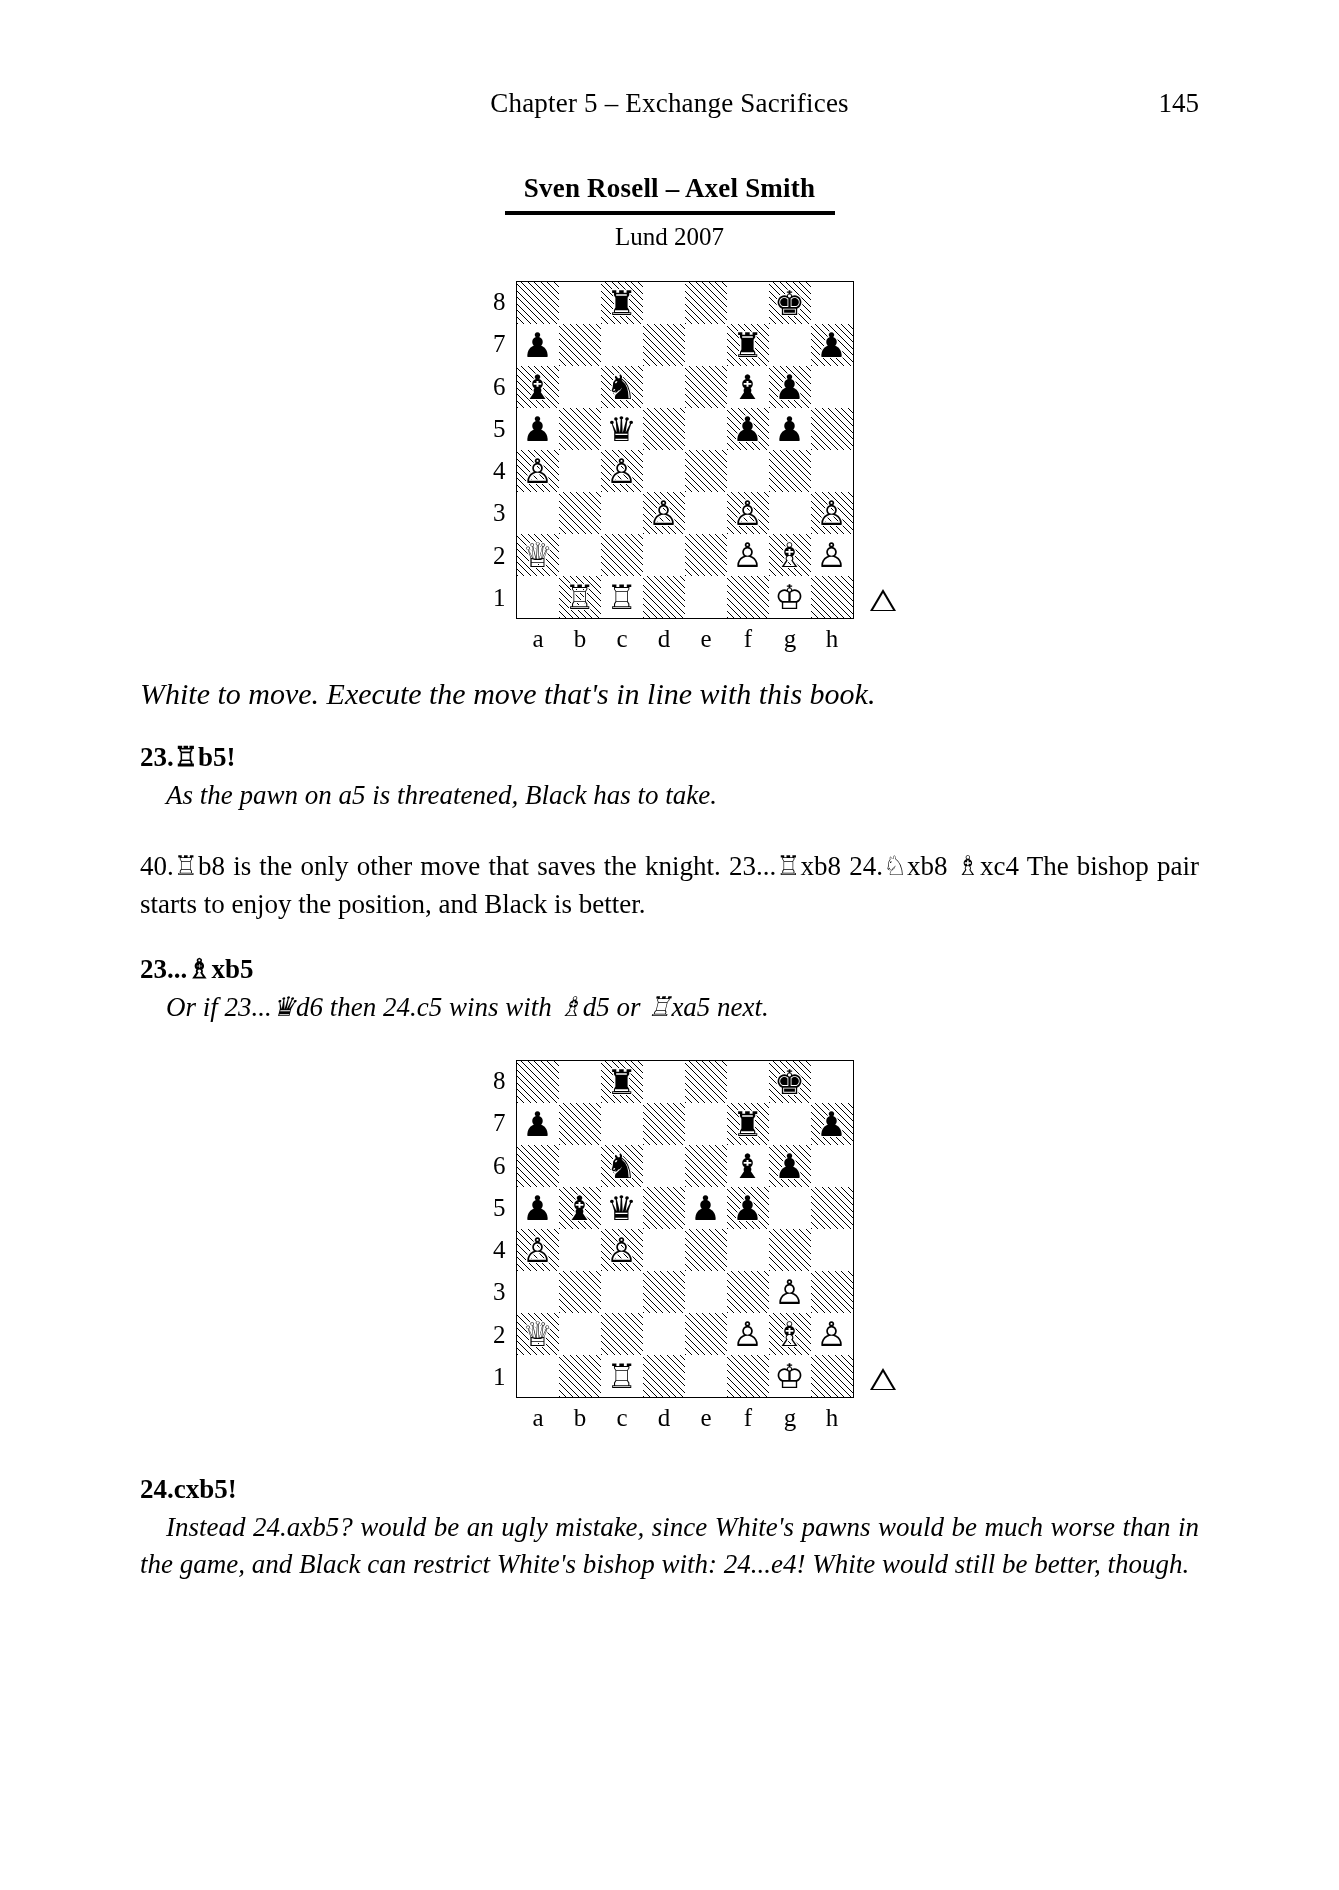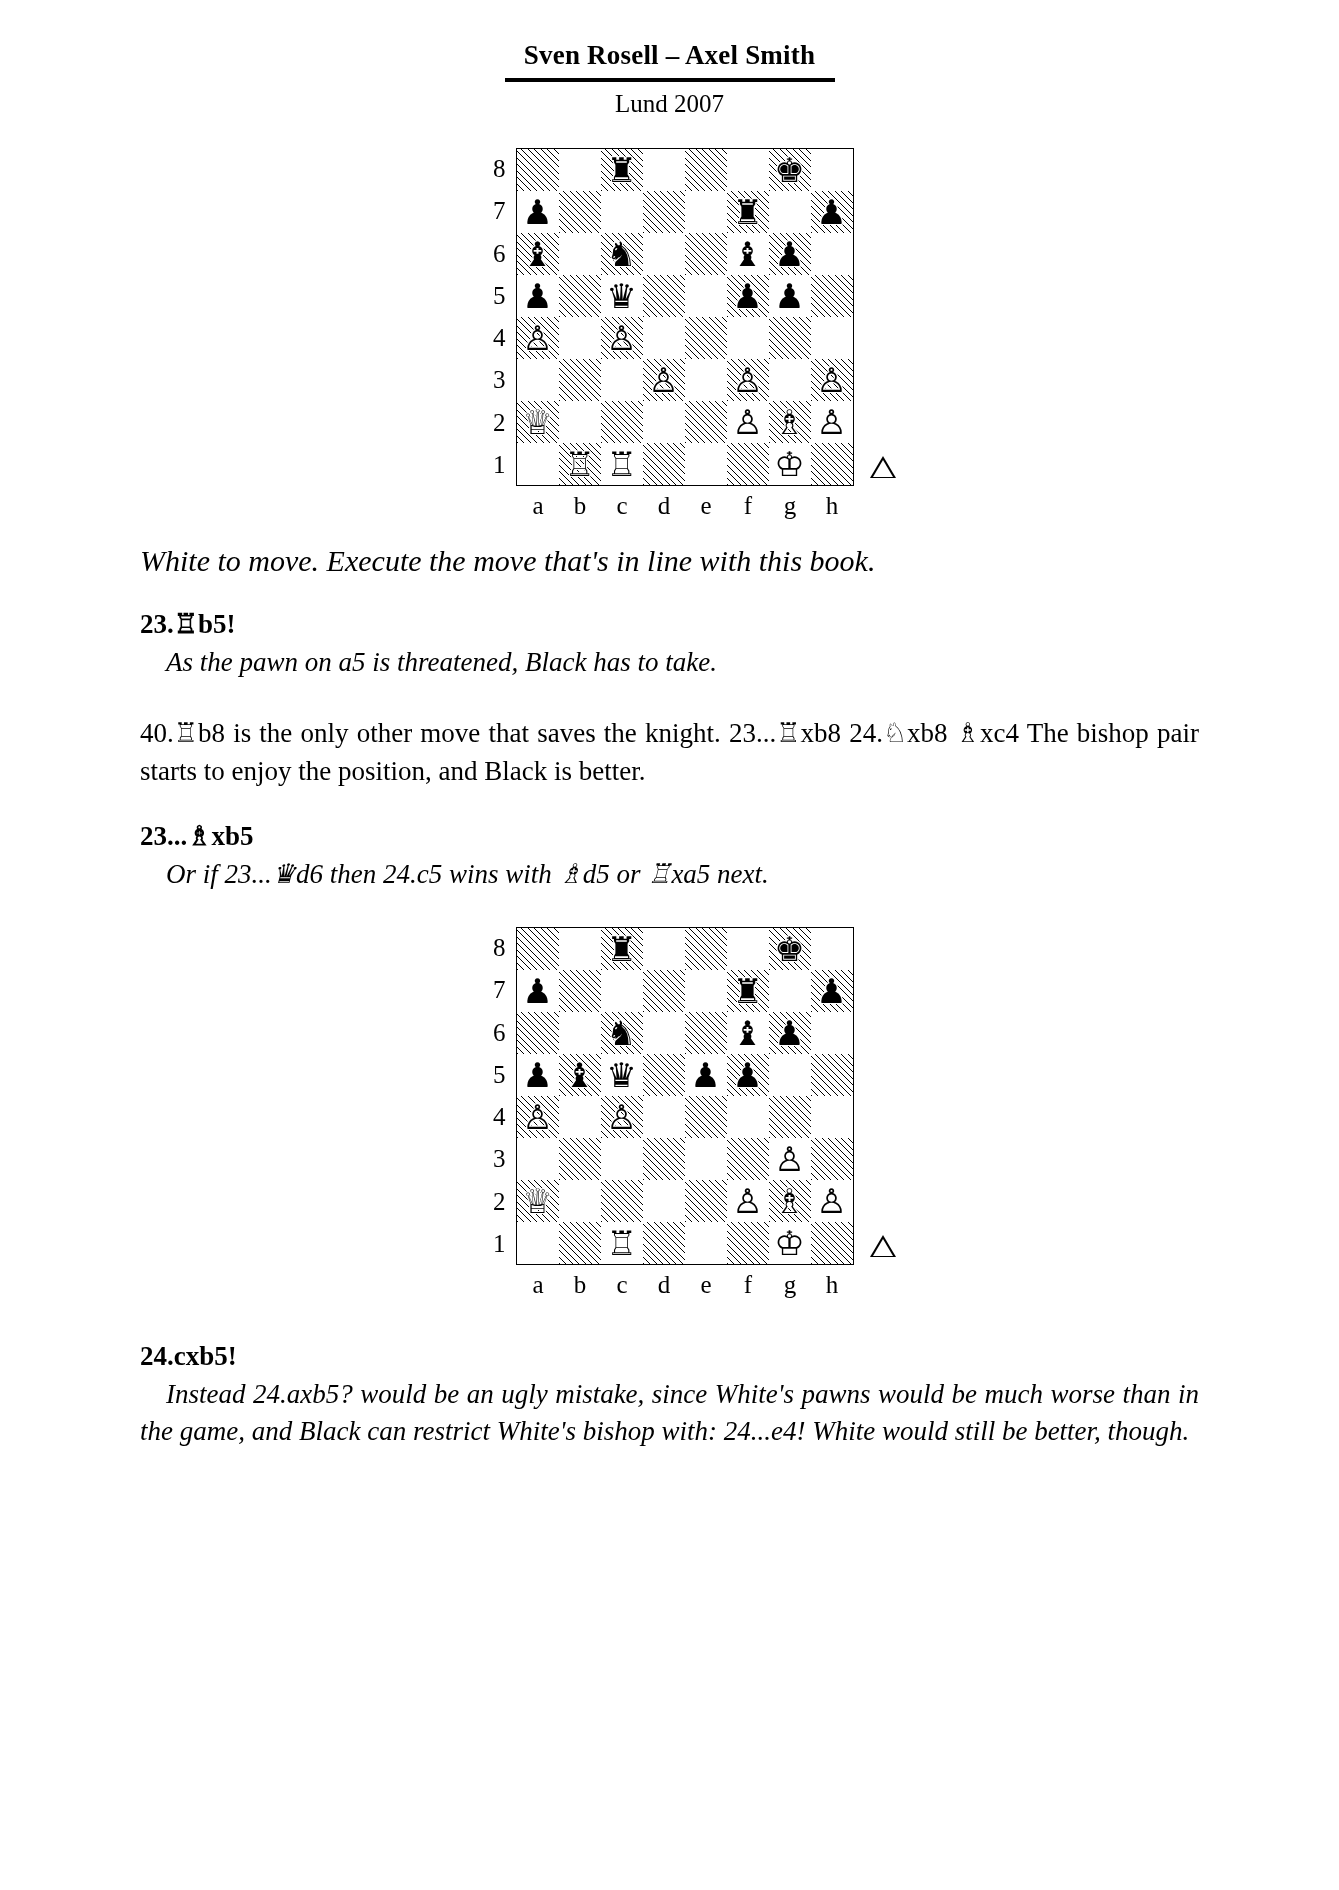--- a/index.html
+++ b/index.html
@@ -36,21 +36,21 @@
     letter-spacing: 0.2px;
   }
   .running-head .page-number {
     position: absolute;
     right: 0;
     font-size: 27px;
   }
 
   
   .game-header {
-    margin-top: 40px;
+    margin-top: 54px;
     text-align: center;
   }
   .players {
     font-size: 27px;
     font-weight: bold;
     letter-spacing: 0.2px;
   }
   .rule-double {
     width: 330px;
     margin: 7px auto 0 auto;
@@ -180,20 +180,24 @@
   }
   .para.spaced {
     margin-top: 34px;
   }
 </style>
 </head>
 <body>
 
 <div class="page">
 
+  <div class="running-head">
+    <span class="chapter-title">Chapter 5 – Exchange Sacrifices</span>
+    <span class="page-number">145</span>
+  </div>
 
   <div class="game-header">
     <div class="players">Sven Rosell – Axel Smith</div>
     <div class="rule-double"></div>
     <div class="event">Lund 2007</div>
   </div>
 
   <div class="diagram-wrap">
     <div class="diagram">
       <div class="board-row">

